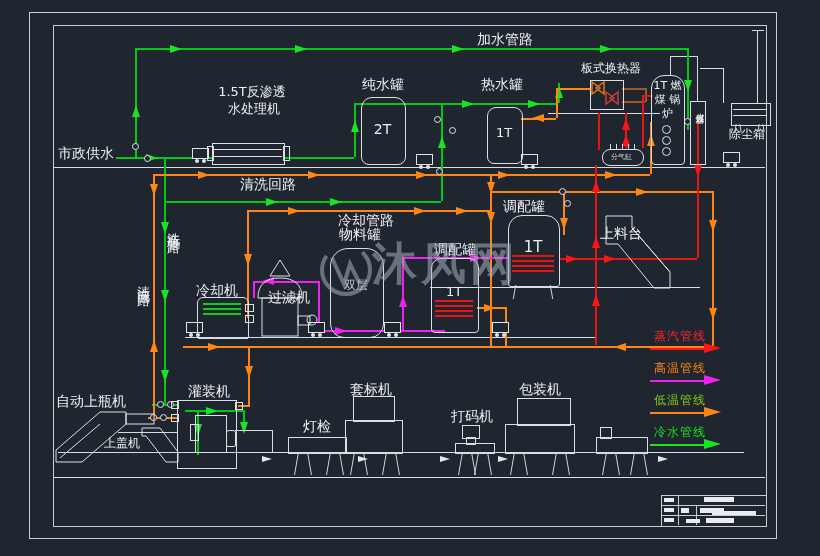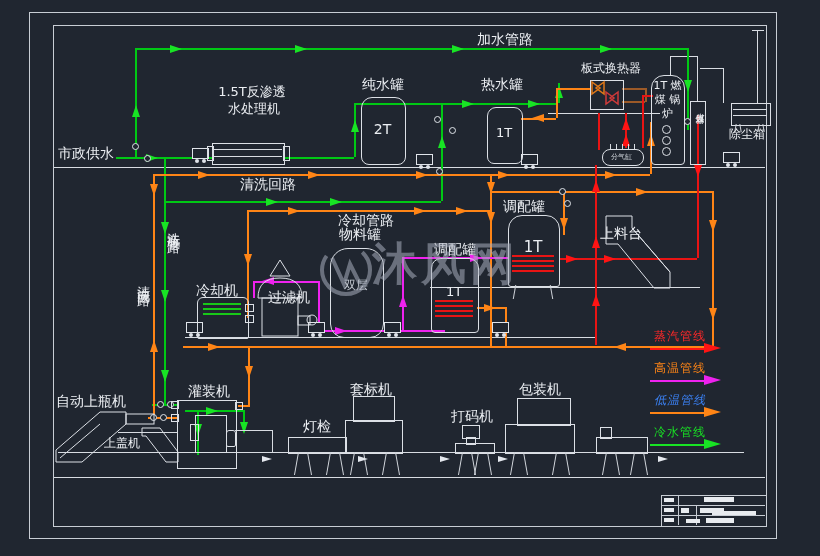--- a/index.html
+++ b/index.html
@@ -370,21 +370,21 @@
     <span class="lg-label" style="color:#ff2828;">蒸汽管线</span>
     <span class="lg-line" style="background:#ff1414;"></span>
     <span class="lg-arrow" style="border-left-color:#ff1414;"></span>
   </div>
   <div class="lg-row" style="left:650px;top:360px;">
     <span class="lg-label" style="color:#ff8516;">高温管线</span>
     <span class="lg-line" style="background:#ee22ee;"></span>
     <span class="lg-arrow" style="border-left-color:#ee22ee;"></span>
   </div>
   <div class="lg-row" style="left:650px;top:392px;">
-    <span class="lg-label" style="color:#3b82f6;font-style:italic;">低温管线</span>
+    <span class="lg-label" style="color:#84cc16;">低温管线</span>
     <span class="lg-line" style="background:#ff8516;"></span>
     <span class="lg-arrow" style="border-left-color:#ff8516;"></span>
   </div>
   <div class="lg-row" style="left:650px;top:424px;">
     <span class="lg-label" style="color:#18e424;">冷水管线</span>
     <span class="lg-line" style="background:#18e424;"></span>
     <span class="lg-arrow" style="border-left-color:#18e424;"></span>
   </div>
 
   <svg class="wm" style="left:318px;top:234px;" width="56" height="70">

